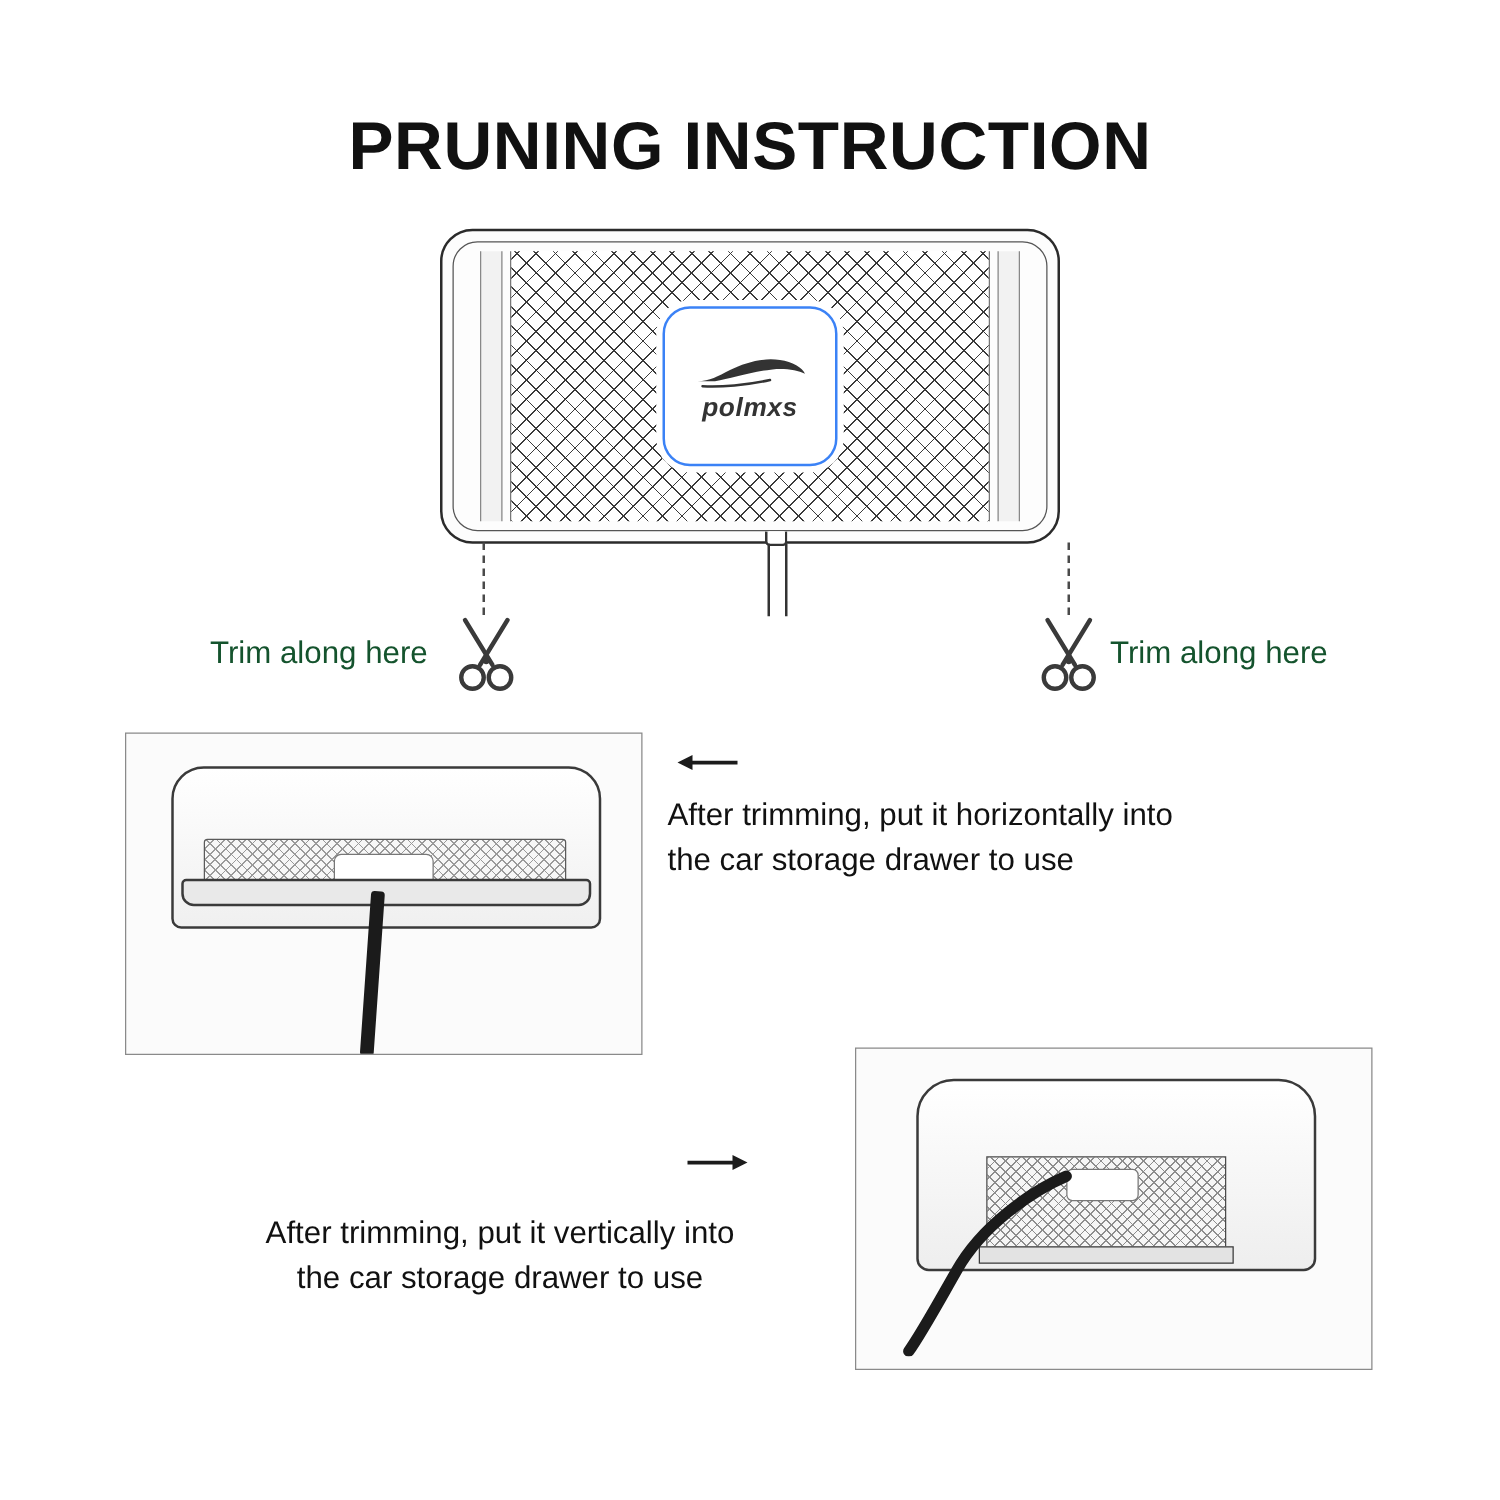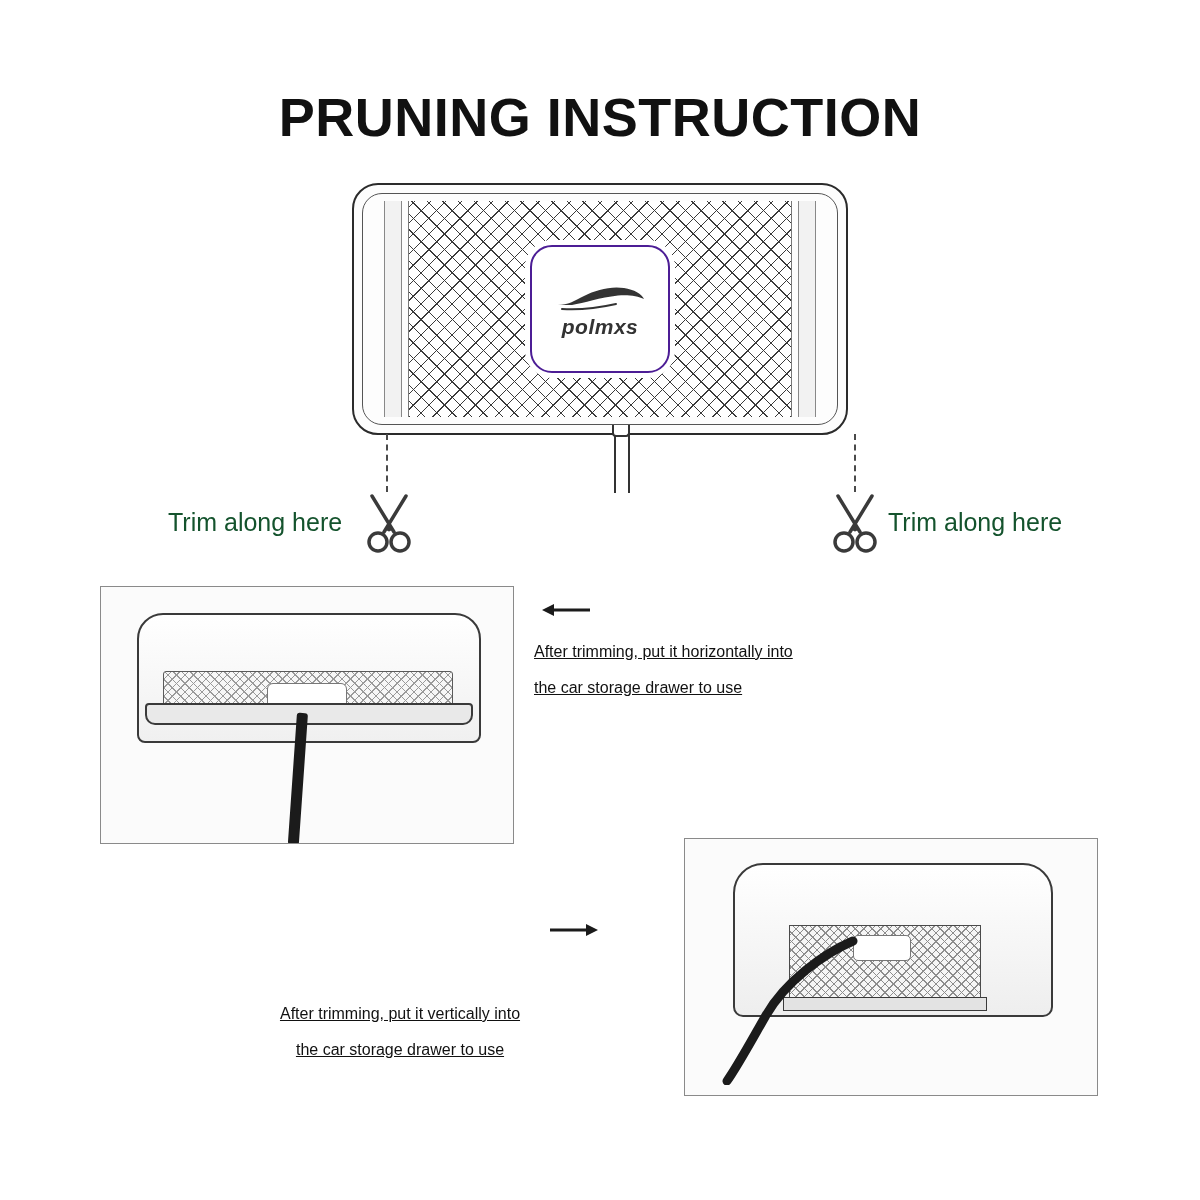--- a/index.html
+++ b/index.html
@@ -84,21 +84,21 @@
   .mat-side-band.right { right: 32px; }
 
   .logo-plate {
     position: absolute;
     left: 50%;
     top: 50%;
     transform: translate(-50%, -50%);
     width: 136px;
     height: 124px;
     background: #ffffff;
-    border: 2px solid #4c1d95;
+    border: 2px solid #3b82f6;
     border-radius: 22px;
     box-shadow: 0 0 0 5px #ffffff;
     display: flex;
     flex-direction: column;
     align-items: center;
     justify-content: center;
   }
   .logo-car {
     width: 92px;
     height: 34px;
@@ -299,27 +299,26 @@
   .arrow {
     position: absolute;
     width: 52px;
     height: 20px;
   }
   .arrow-left { left: 540px; top: 600px; }
   .arrow-right { left: 548px; top: 920px; }
 
   .caption {
     position: absolute;
-    font-size: 16px;
+    font-size: 25px;
     line-height: 36px;
     color: #111;
-    text-decoration: underline;
   }
   .caption-top { left: 534px; top: 634px; width: 500px; text-align: left; }
-  .caption-bottom { left: 150px; top: 968px; width: 500px; text-align: center; margin-top: 28px; }
+  .caption-bottom { left: 150px; top: 968px; width: 500px; text-align: center; }
 </style>
 </head>
 <body>
 
 <div class="title">PRUNING INSTRUCTION</div>
 
 <div class="mat-wrap">
   <div class="mat-outer"></div>
   <div class="mat-inner"></div>
   <div class="mat-texture"></div>

